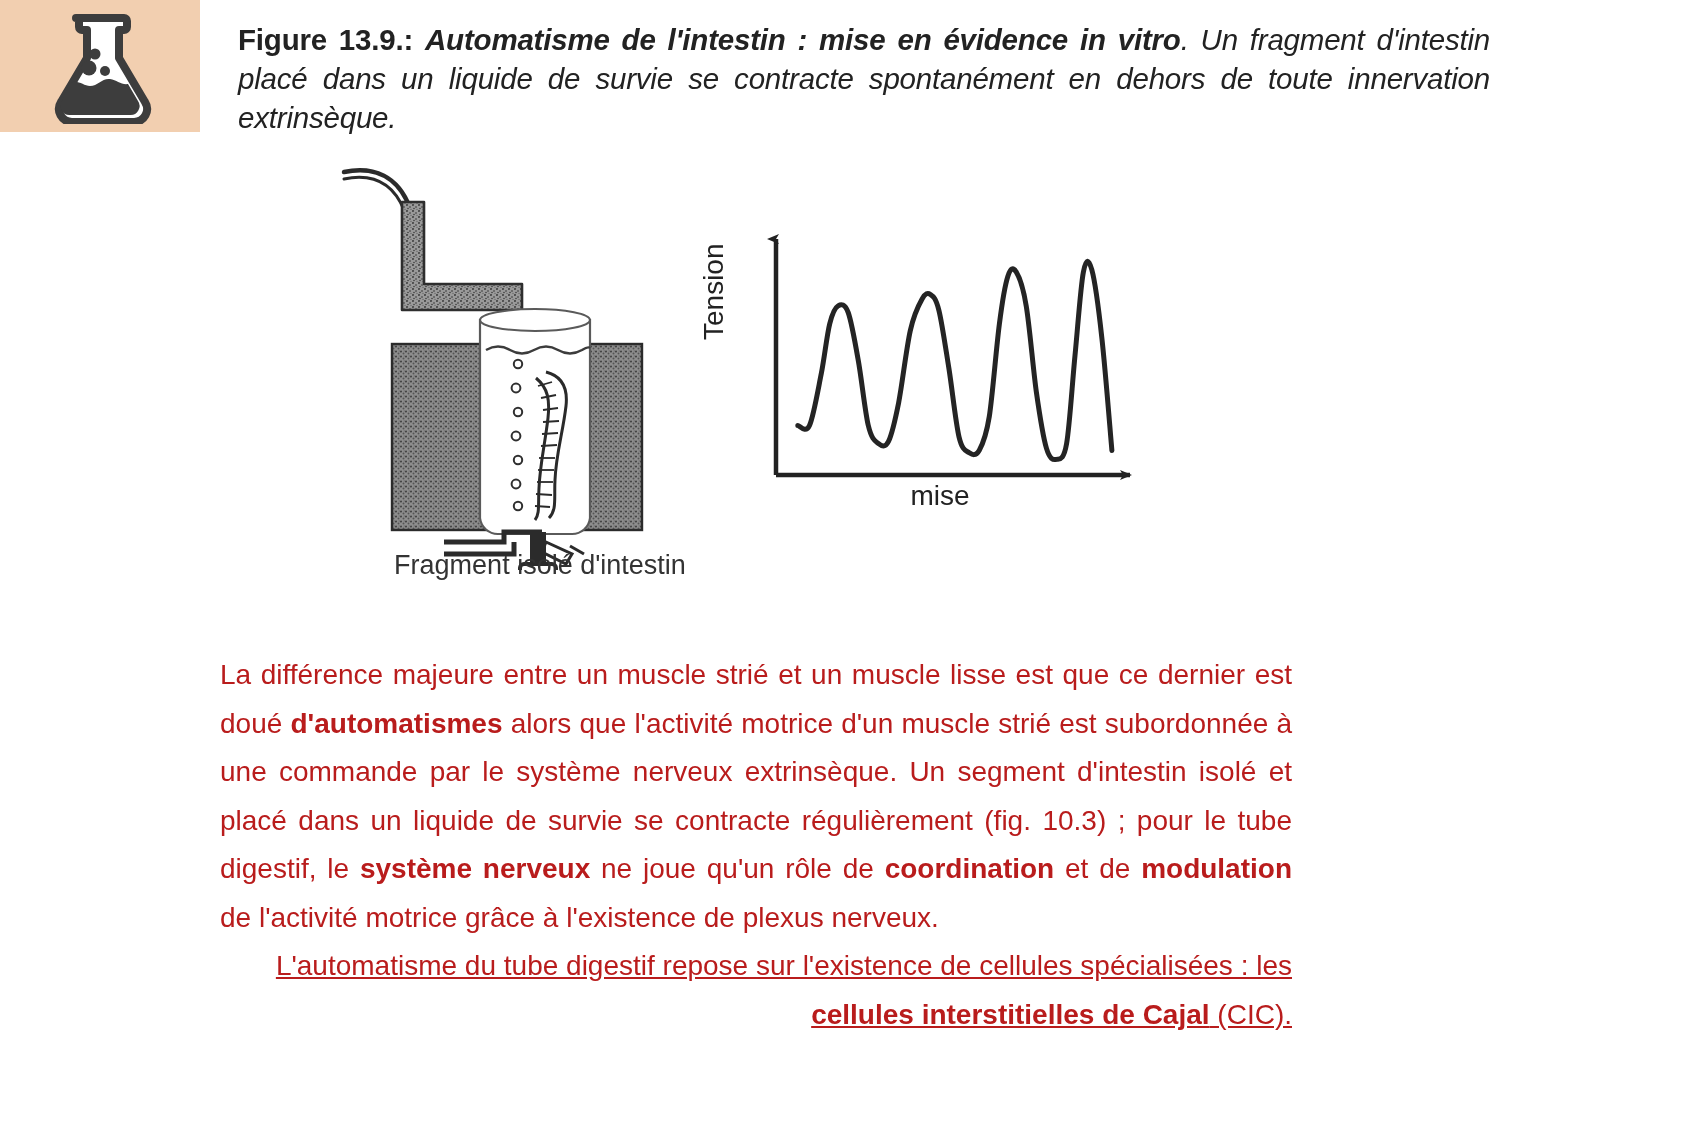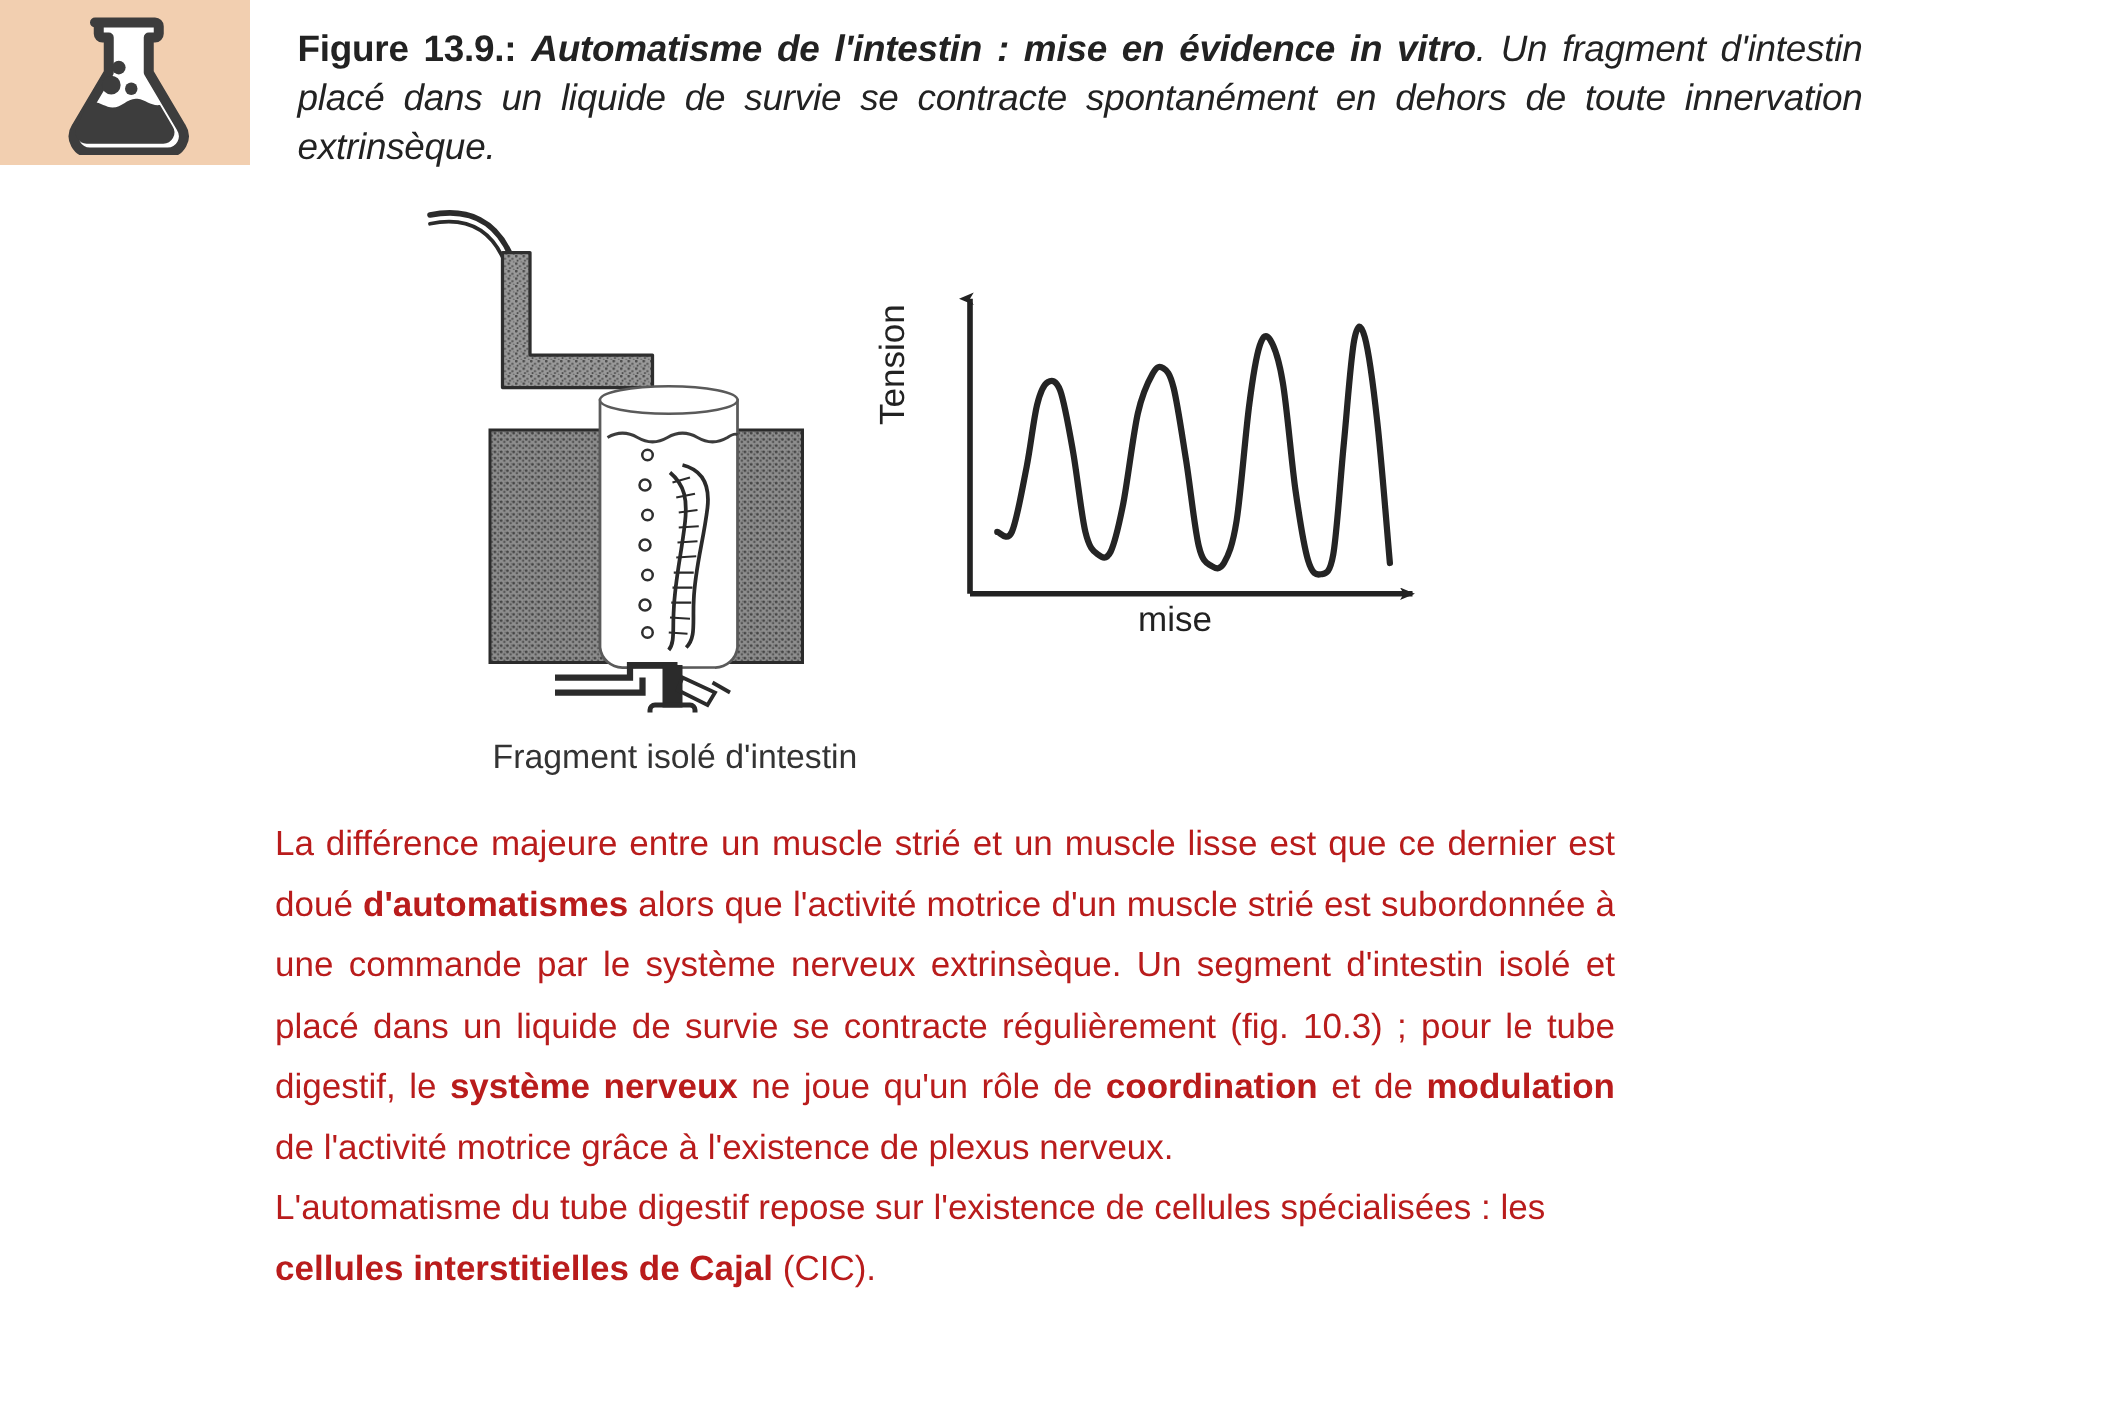--- a/index.html
+++ b/index.html
@@ -49,21 +49,20 @@
 
   
   #apparatus { position: absolute; left: 340px; top: 0px; width: 400px; height: 420px; }
   #apparatus-label {
     position: absolute;
     left: 340px; top: 400px;
     width: 400px;
     text-align: center;
     font-size: 27px;
     color: #333;
-    margin-top: 40px;
   }
 
   
   #chart-area { position: absolute; left: 700px; top: 0px; width: 500px; height: 420px; }
 
   #chart-title-box {
     position: absolute;
     left: 38px; top: 20px;
     border: 2px solid #2a2a2a;
     padding: 6px 14px 8px 14px;
@@ -96,21 +95,21 @@
   
   #body-text {
     position: absolute;
     left: 220px; top: 651px;
     width: 1072px;
     font-size: 28px;
     line-height: 48.5px;
     color: #b91c1c;
   }
   #body-text p { margin: 0; text-align: justify; }
-  #body-text p.last { text-align: left; }
+  #body-text p.last { text-align: right; text-decoration: underline; }
   #body-text b { font-weight: bold; }
 </style>
 </head>
 <body>
 
 <div id="flask-badge">
   <svg width="116" height="116" viewBox="0 0 116 116">
     <path d="M34 10 h48 a3 3 0 0 1 3 3 v6 a3 3 0 0 1 -3 3 h-5 v28 l26 44 a13 13 0 0 1 -11 20 h-62 a13 13 0 0 1 -11 -20 l26 -44 v-28 h-5 a3 3 0 0 1 -3 -3 v-6 a3 3 0 0 1 3 -3 z" fill="#ffffff" stroke="#3d3d3d" stroke-width="8" stroke-linejoin="round"></path>
     <path d="M27 76 c8 -6 14 2 21 2 c8 0 12 -8 20 -7 c7 1 11 6 18 5 l10 17 a9 9 0 0 1 -8 14 h-60 a9 9 0 0 1 -8 -14 z" fill="#3d3d3d"></path>
     <circle cx="53" cy="46" r="5.5" fill="#3d3d3d"></circle>

